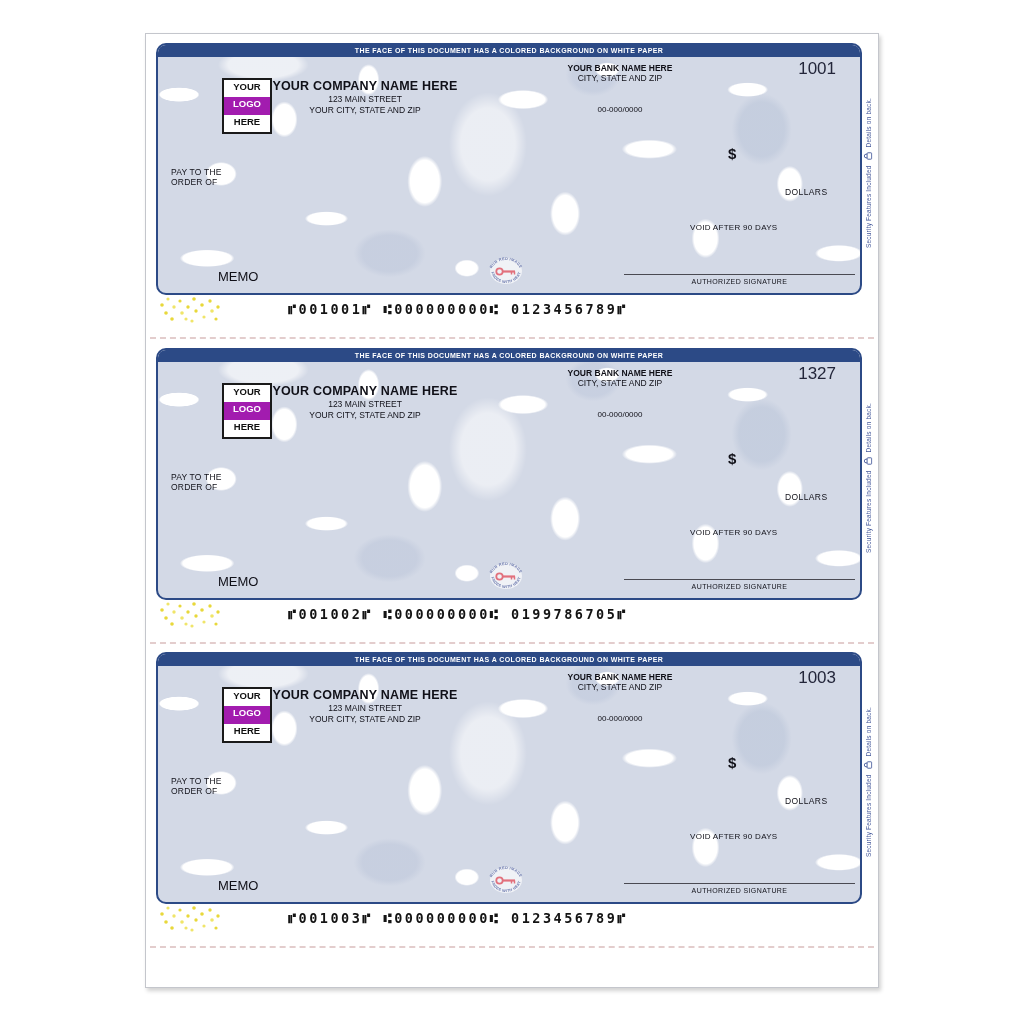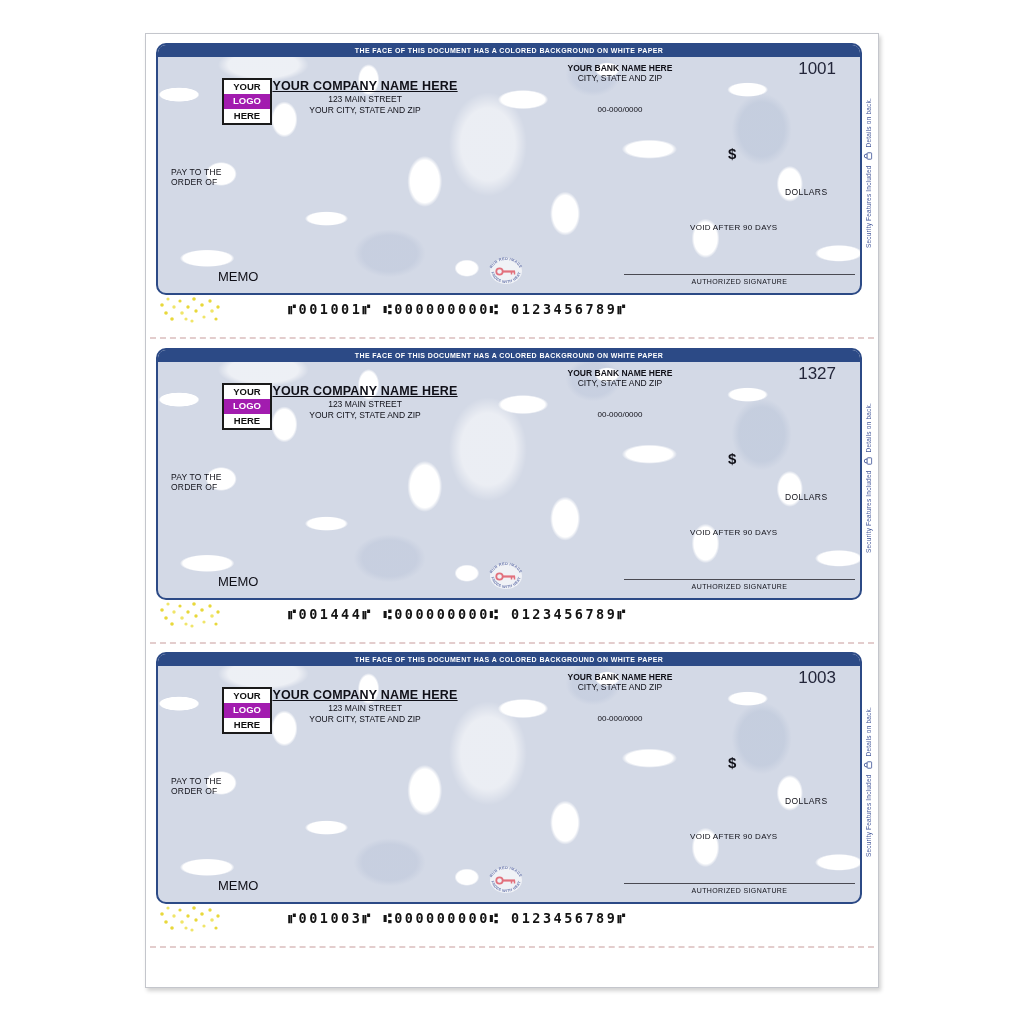--- a/index.html
+++ b/index.html
@@ -36,28 +36,28 @@
       radial-gradient(60px 80px at 47% 40%,rgba(255,255,255,.55) 0 45%,transparent 65%),
       radial-gradient(70px 26px at 15% 8%,rgba(255,255,255,.6) 0 50%,transparent 65%),
       radial-gradient(50px 60px at 86% 34%,rgba(196,205,222,.9) 0 45%,transparent 60%),
       radial-gradient(60px 40px at 33% 84%,rgba(198,206,223,.9) 0 45%,transparent 60%),
       radial-gradient(46px 36px at 62% 12%,rgba(199,207,224,.9) 0 45%,transparent 60%),
       #d3d9e6;}
   .banner{position:absolute;top:0;left:0;right:0;height:12px;background:#2c4a86;
     border-radius:7px 7px 0 0;color:#fff;font-size:7px;font-weight:bold;
     letter-spacing:.4px;text-align:center;line-height:12px;}
 
-  .logo-box{position:absolute;left:64px;top:33px;width:50px;height:47px;background:#fff;
+  .logo-box{position:absolute;left:64px;top:33px;width:50px;height:56px;background:#fff;
     border:2px solid #1a1a1a;box-sizing:border-box;display:flex;flex-direction:column;
     text-align:center;font-weight:bold;font-size:9.5px;color:#111;}
   .logo-line{flex:1;line-height:14px;}
   .logo-line.dark{background:#a21caf;color:#fff;}
 
   .company{position:absolute;left:92px;top:34px;width:230px;text-align:center;color:#101018;}
-  .company-name{font-size:12.5px;font-weight:bold;letter-spacing:.2px;text-decoration:underline;}
+  .company-name{font-size:12.5px;font-weight:bold;letter-spacing:.2px;}
   .company-addr{font-size:8.5px;margin-top:1px;}
 
   .bank{position:absolute;left:352px;top:18px;width:220px;text-align:center;color:#101018;}
   .bank-name{font-size:8.5px;font-weight:bold;}
   .bank-city{font-size:8.5px;}
   .bank-fraction{font-size:8px;margin-top:22px;}
 
   .check-number{position:absolute;right:24px;top:14px;font-size:17px;color:#23263a;}
 
   .pay-to{position:absolute;left:13px;top:122px;font-size:8.5px;line-height:10px;
@@ -251,21 +251,21 @@
               <circle cx="34" cy="26" r="1.6" fill="#f0e569"></circle>
           <circle cx="44" cy="10" r="1.8"></circle>
               <circle cx="46" cy="22" r="1.6" fill="#f0e569"></circle>
           <circle cx="52" cy="6" r="1.7"></circle>
               <circle cx="54" cy="16" r="1.8" fill="#f0e569"></circle>
           <circle cx="58" cy="24" r="1.6"></circle>
               <circle cx="60" cy="12" r="1.7"></circle>
         </g>
       </svg>
     </div>
-    <div class="micr">⑈001444⑈  ⑆000000000⑆  0123456789⑈</div>
+    <div class="micr">⑈001002⑈  ⑆000000000⑆  0199786705⑈</div>
     <div class="perf"></div>
   </div>
 
   <div class="unit u2">
     <div class="check">
       <div class="banner">THE FACE OF THIS DOCUMENT HAS A COLORED BACKGROUND ON WHITE PAPER</div>
       <div class="logo-box">
         <div class="logo-line">YOUR</div>
         <div class="logo-line dark">LOGO</div>
         <div class="logo-line">HERE</div>

